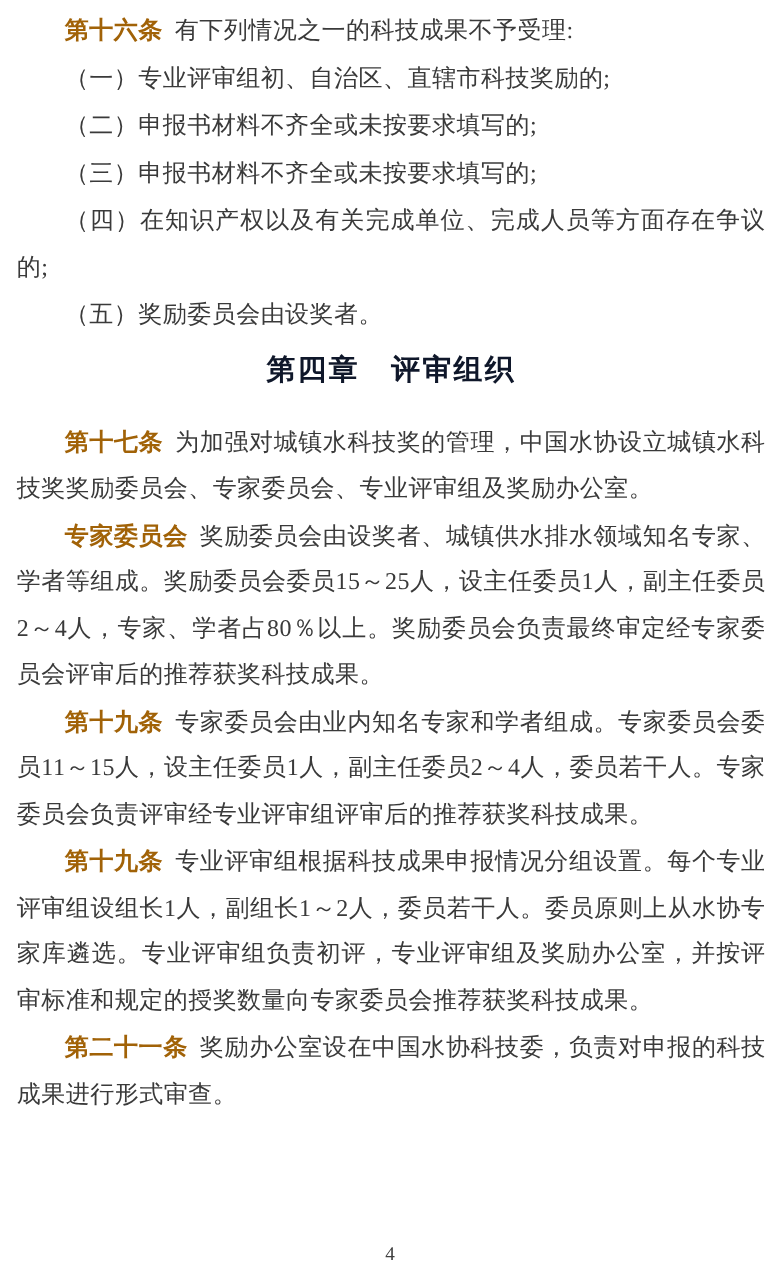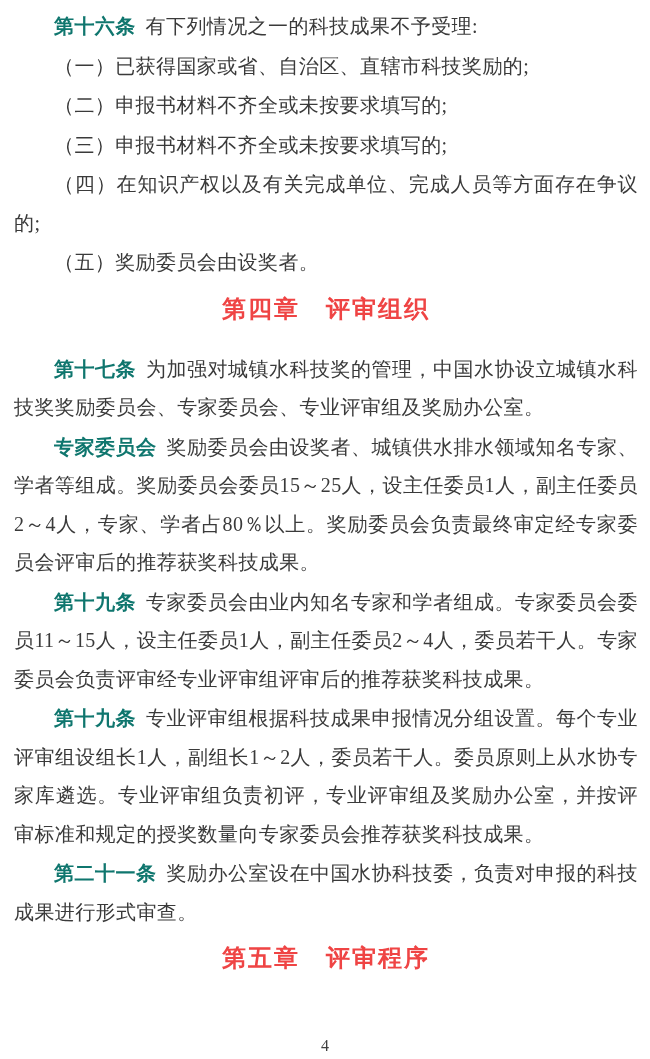--- a/index.html
+++ b/index.html
@@ -21,31 +21,31 @@
   .para {
     margin: 0 0 1px 0;
     font-size: 20px;
     line-height: 38.5px;
     letter-spacing: 0.4px;
     text-indent: 2em;
     text-align: justify;
   }
   .art-label {
     font-weight: bold;
-    color: #0f766e;
+    color: #a16207;
     margin-right: 0.5em;
   }
   .chapter {
     margin: 12px 0 26px 0;
     font-size: 24px;
     line-height: 30px;
     text-align: center;
     font-weight: bold;
     letter-spacing: 2px;
-    color: #ef4444;
+    color: #0f172a;
     font-family: "Liberation Sans", "DejaVu Sans", sans-serif;
   }
   .footer {
     position: absolute;
     left: 0;
     right: 0;
     bottom: 4px;
     text-align: center;
     font-size: 16px;
     letter-spacing: 0;
@@ -53,36 +53,35 @@
     text-indent: 0;
   }
 </style>
 </head>
 <body>
 
 <div class="page">
 
   <p class="para"><span class="art-label">第十六条</span><span>有下列情况之一的科技成果不予受理:</span></p>
 
-  <p class="para">（一）已获得国家或省、自治区、直辖市科技奖励的;</p>
+  <p class="para">（一）专业评审组初、自治区、直辖市科技奖励的;</p>
   <p class="para">（二）申报书材料不齐全或未按要求填写的;</p>
   <p class="para">（三）申报书材料不齐全或未按要求填写的;</p>
   <p class="para">（四）在知识产权以及有关完成单位、完成人员等方面存在争议的;</p>
   <p class="para">（五）奖励委员会由设奖者。</p>
 
   <h2 class="chapter">第四章　评审组织</h2>
 
   <p class="para"><span class="art-label">第十七条</span><span>为加强对城镇水科技奖的管理，中国水协设立城镇水科技奖奖励委员会、专家委员会、专业评审组及奖励办公室。</span></p>
 
   <p class="para"><span class="art-label">专家委员会</span><span>奖励委员会由设奖者、城镇供水排水领域知名专家、学者等组成。奖励委员会委员15～25人，设主任委员1人，副主任委员2～4人，专家、学者占80％以上。奖励委员会负责最终审定经专家委员会评审后的推荐获奖科技成果。</span></p>
 
   <p class="para"><span class="art-label">第十九条</span><span>专家委员会由业内知名专家和学者组成。专家委员会委员11～15人，设主任委员1人，副主任委员2～4人，委员若干人。专家委员会负责评审经专业评审组评审后的推荐获奖科技成果。</span></p>
 
   <p class="para"><span class="art-label">第十九条</span><span>专业评审组根据科技成果申报情况分组设置。每个专业评审组设组长1人，副组长1～2人，委员若干人。委员原则上从水协专家库遴选。专业评审组负责初评，专业评审组及奖励办公室，并按评审标准和规定的授奖数量向专家委员会推荐获奖科技成果。</span></p>
 
   <p class="para"><span class="art-label">第二十一条</span><span>奖励办公室设在中国水协科技委，负责对申报的科技成果进行形式审查。</span></p>
 
-  <h2 class="chapter">第五章　评审程序</h2>
 
 
   <div class="footer">4</div>
 
 </div>
 
 </body></html>

